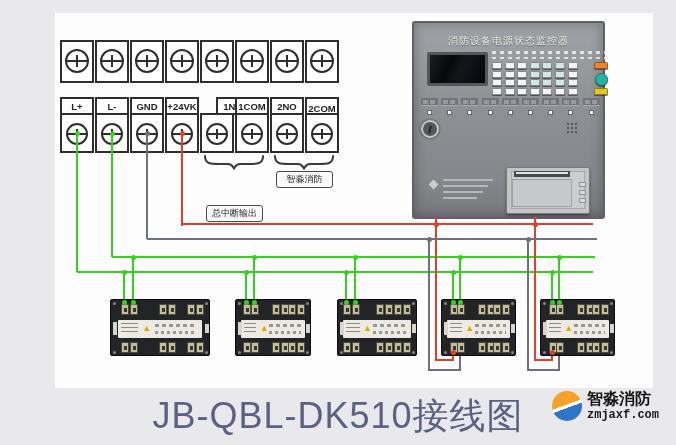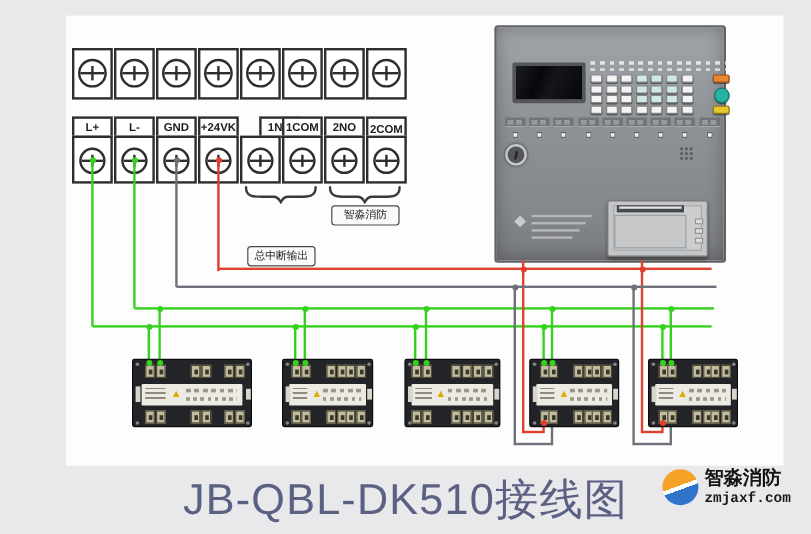--- a/index.html
+++ b/index.html
@@ -193,20 +193,21 @@
   <svg class="abs" style="left:203px;top:155px" width="62" height="15" viewBox="0 0 62 15">
     <path d="M2,1 C2,9 8,9 16,9 L25,9 C29,9 30,12 31,13.5 C32,12 33,9 37,9 L46,9 C54,9 60,9 60,1" stroke="#3a3a3a" stroke-width="2" fill="none" stroke-linecap="round"></path>
   </svg>
   <svg class="abs" style="left:273px;top:155px" width="62" height="15" viewBox="0 0 62 15">
     <path d="M2,1 C2,9 8,9 16,9 L25,9 C29,9 30,12 31,13.5 C32,12 33,9 37,9 L46,9 C54,9 60,9 60,1" stroke="#3a3a3a" stroke-width="2" fill="none" stroke-linecap="round"></path>
   </svg>
   <div class="grouplabel" style="left:206px;top:171px;width:57px;height:17px;margin-top:34px;">总中断输出</div>
   <div class="grouplabel" style="left:276px;top:171px;width:57px;height:17px;">智淼消防</div>
 
   <div id="panel" class="abs">
+    <div id="panel-title">消防设备电源状态监控器</div>
     <div id="lcd"></div>
     <div class="kstrip" style="left:78px;top:28px;width:114px;"></div>
     <div class="kstrip" style="left:78px;top:33.5px;width:114px;"></div>
     <div id="keys">
         <div class="key" style="left: 78px; top: 39px;"></div>
         <div class="key" style="left: 90.6px; top: 39px;"></div>
         <div class="key" style="left: 103.2px; top: 39px;"></div>
         <div class="key teal" style="left: 115.8px; top: 39px;"></div>
         <div class="key teal" style="left: 128.4px; top: 39px;"></div>
         <div class="key teal" style="left: 141px; top: 39px;"></div>

